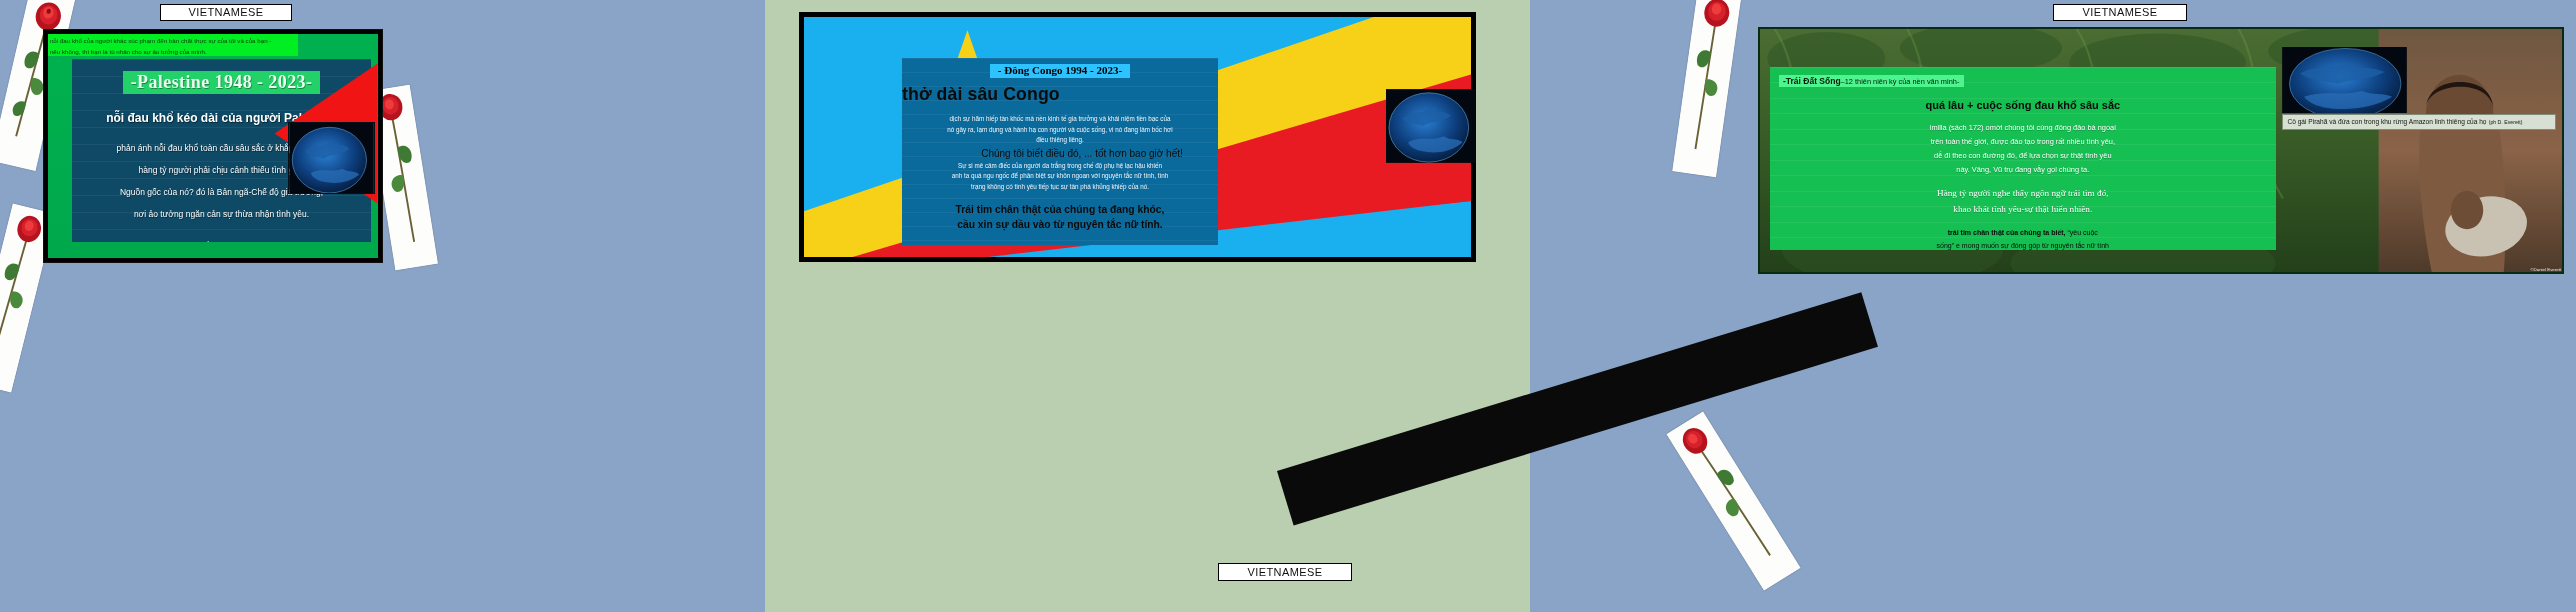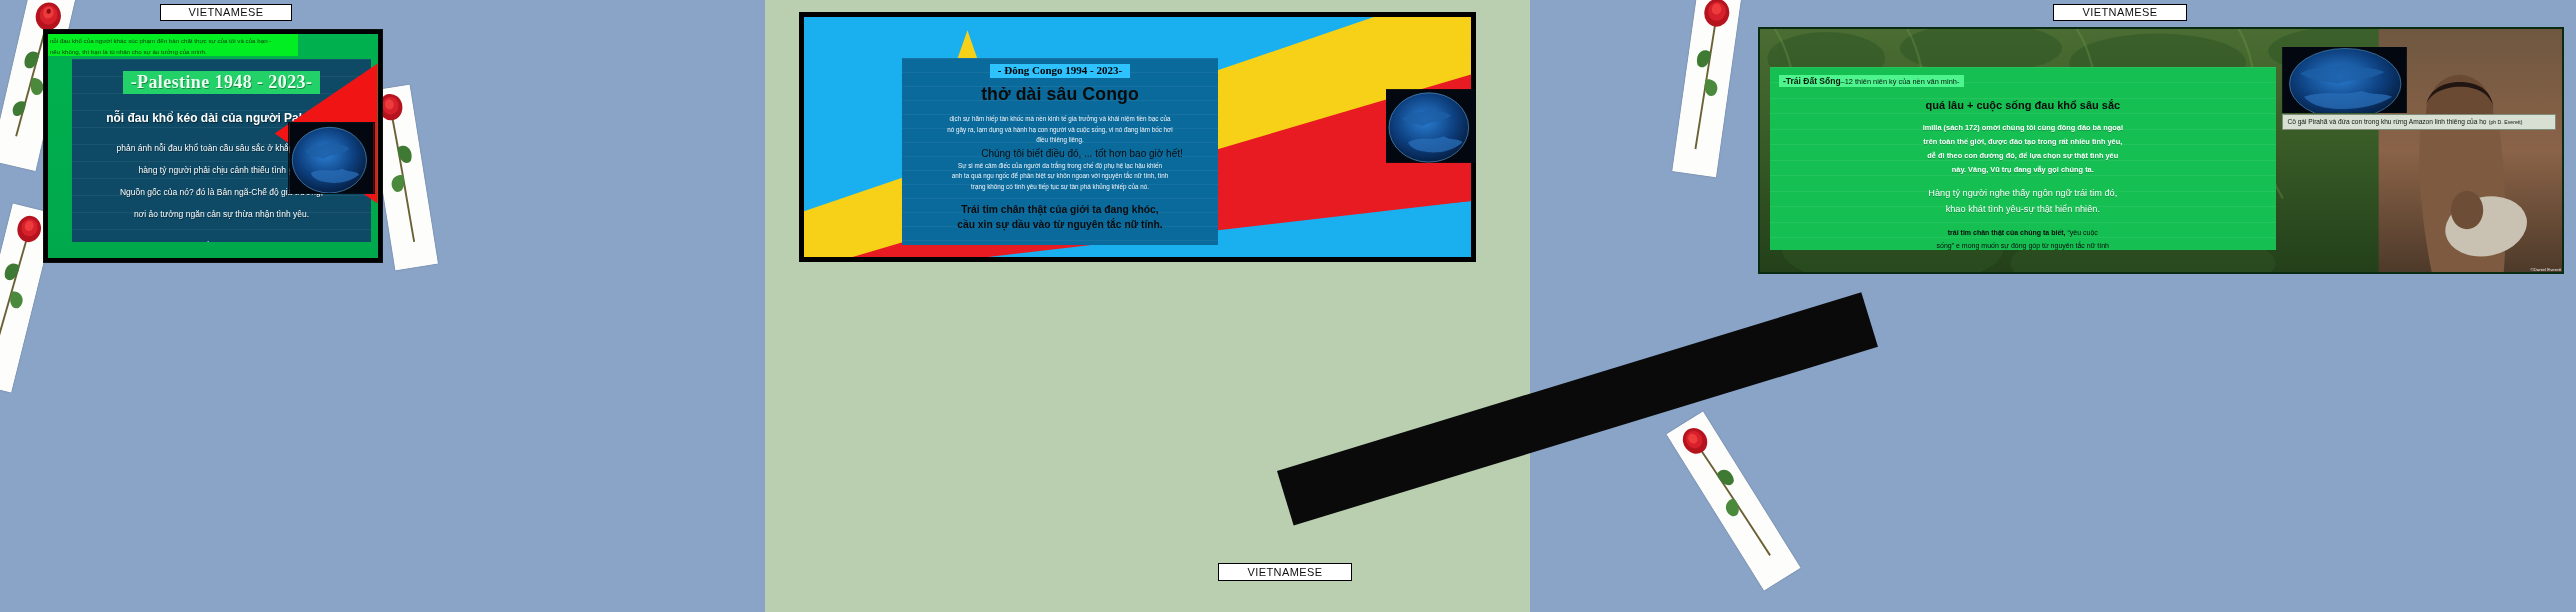--- a/index.html
+++ b/index.html
@@ -64,21 +64,21 @@
   .p2-flag  { position:absolute; left:5.2px; top:5.2px; right:5.2px; bottom:5.2px; overflow:hidden;
               background:#1ab0ef; }
   .p2-inner { position:absolute; left:103px; top:46px; width:316px; height:187px;
               background:#0b6a9c; color:#0a0a0a; overflow:hidden;
               background-image:repeating-linear-gradient(180deg,
                  rgba(255,255,255,.05) 0px, rgba(255,255,255,.05) 0.7px,
                  rgba(0,0,0,0) 0.7px, rgba(0,0,0,0) 14px); }
   .p2-title { margin:5.9px auto 0; width:fit-content; background:#2ec2ff; color:#000;
               font-family:"Liberation Serif", serif; font-weight:700; font-size:11px;
               padding:0.7px 7.4px 1.5px; white-space:nowrap; }
-  .p2-h1    { text-align:center; font-weight:700; font-size:17.7px; margin-top:6.6px;
+  .p2-h1    { text-align:left; font-weight:700; font-size:17.7px; margin-top:6.6px;
               color:#0b0b0b; white-space:nowrap; letter-spacing:0.1px; }
   .p2-p     { text-align:center; font-size:6.3px; line-height:10.3px; color:#f2f6f8;
               margin-top:8.8px; padding:0 4.4px; }
   .p2-p div { white-space:nowrap; }
   .p2-shout { text-align:center; font-size:10px; color:#0c0c0c; margin-top:2.9px;
               white-space:nowrap;padding-left:44px; }
   .p2-p2    { text-align:center; font-size:6.3px; line-height:10.7px; color:#f2f6f8;
               margin-top:1.5px; padding:0 2.9px; }
   .p2-p2 div{ white-space:nowrap; }
   .p2-foot  { text-align:center; font-weight:700; font-size:10.3px; color:#0b0b0b;
@@ -99,25 +99,25 @@
               background:#15bf52; color:#081b0c; overflow:hidden;
               background-image:repeating-linear-gradient(180deg,
                  rgba(255,255,255,.07) 0px, rgba(255,255,255,.07) 0.7px,
                  rgba(0,0,0,0) 0.7px, rgba(0,0,0,0) 15.5px); }
   .p3-title { margin:8.8px 0 0 8.8px; width:fit-content; background:#4ef58f; color:#071a0b;
               font-size:7.4px; padding:0.7px 4.4px 1.5px; white-space:nowrap; }
   .p3-title b{ font-size:8.5px; }
   .p3-h2    { text-align:center; font-weight:700; font-size:11px; margin-top:11.8px;
               color:#0b0b0b; white-space:nowrap; }
   .p3-p     { text-align:center; font-size:7.4px; line-height:14px; color:#ffffff;
-              margin-top:9.6px; text-shadow:0 0.7px 0 rgba(0,0,0,.25);font-weight:bold; }
+              margin-top:9.6px; text-shadow:0 0.7px 0 rgba(0,0,0,.25); }
   .p3-p div { white-space:nowrap; }
   .p3-h3    { text-align:center; font-size:9.2px; line-height:15.5px; color:#ffffff;
               margin-top:9.6px; text-shadow:0 0.7px 0 rgba(0,0,0,.25); }
-  .p3-h3 div{ white-space:nowrap; }
+  .p3-h3 div{ white-space:nowrap;font-family:Liberation Serif, serif; }
   .p3-foot  { text-align:center; font-size:7px; line-height:13.2px; color:#0b0b0b;
               margin-top:8.8px; }
   .p3-foot div{ white-space:nowrap; }
   .p3-foot b{ font-weight:700; }
   .p3-earth { position:absolute; left:524px; top:20.6px; width:125px; height:66px;
               overflow:hidden; }
   .p3-cap   { position:absolute; left:524px; top:87px; width:274px; height:16px;
               background:#d7e0d2; border:0.7px solid #7e8c79; color:#101810;
               font-size:6.6px; display:flex; align-items:center; padding-left:4.4px;
               white-space:nowrap; overflow:hidden; }
@@ -269,21 +269,21 @@
         <div>nó gây ra, lạm dụng và hành hạ con người và cuộc sống, vì nó đang làm bốc hơi</div>
         <div>điều thiêng liêng.</div>
       </div>
       <div class="p2-shout">Chúng tôi biết điều đó, ... tốt hơn bao giờ hết!</div>
       <div class="p2-p2">
         <div>Sự si mê câm điếc của người da trắng trong chế độ phụ hệ lạc hậu khiến</div>
         <div>anh ta quá ngu ngốc để phân biệt sự khôn ngoan với nguyên tắc nữ tính, tình</div>
         <div>trạng không có tình yêu tiếp tục sự tàn phá khủng khiếp của nó.</div>
       </div>
       <div class="p2-foot">
-        <div>Trái tim chân thật của giới ta đang khóc,</div>
+        <div>Trái tim chân thật của chúng ta đang khóc,</div>
         <div>cầu xin sự dầu vào từ nguyên tắc nữ tính.</div>
       </div>
     </div>
 
     <div class="p2-earth">
       <svg class="earth-svg" viewBox="0 0 122 100">
         <rect width="122" height="100" fill="#03070f"></rect>
         <defs>
           <radialGradient id="eg2" cx="45%" cy="40%" r="70%">
             <stop offset="0%" stop-color="#2b7fd4"></stop>

